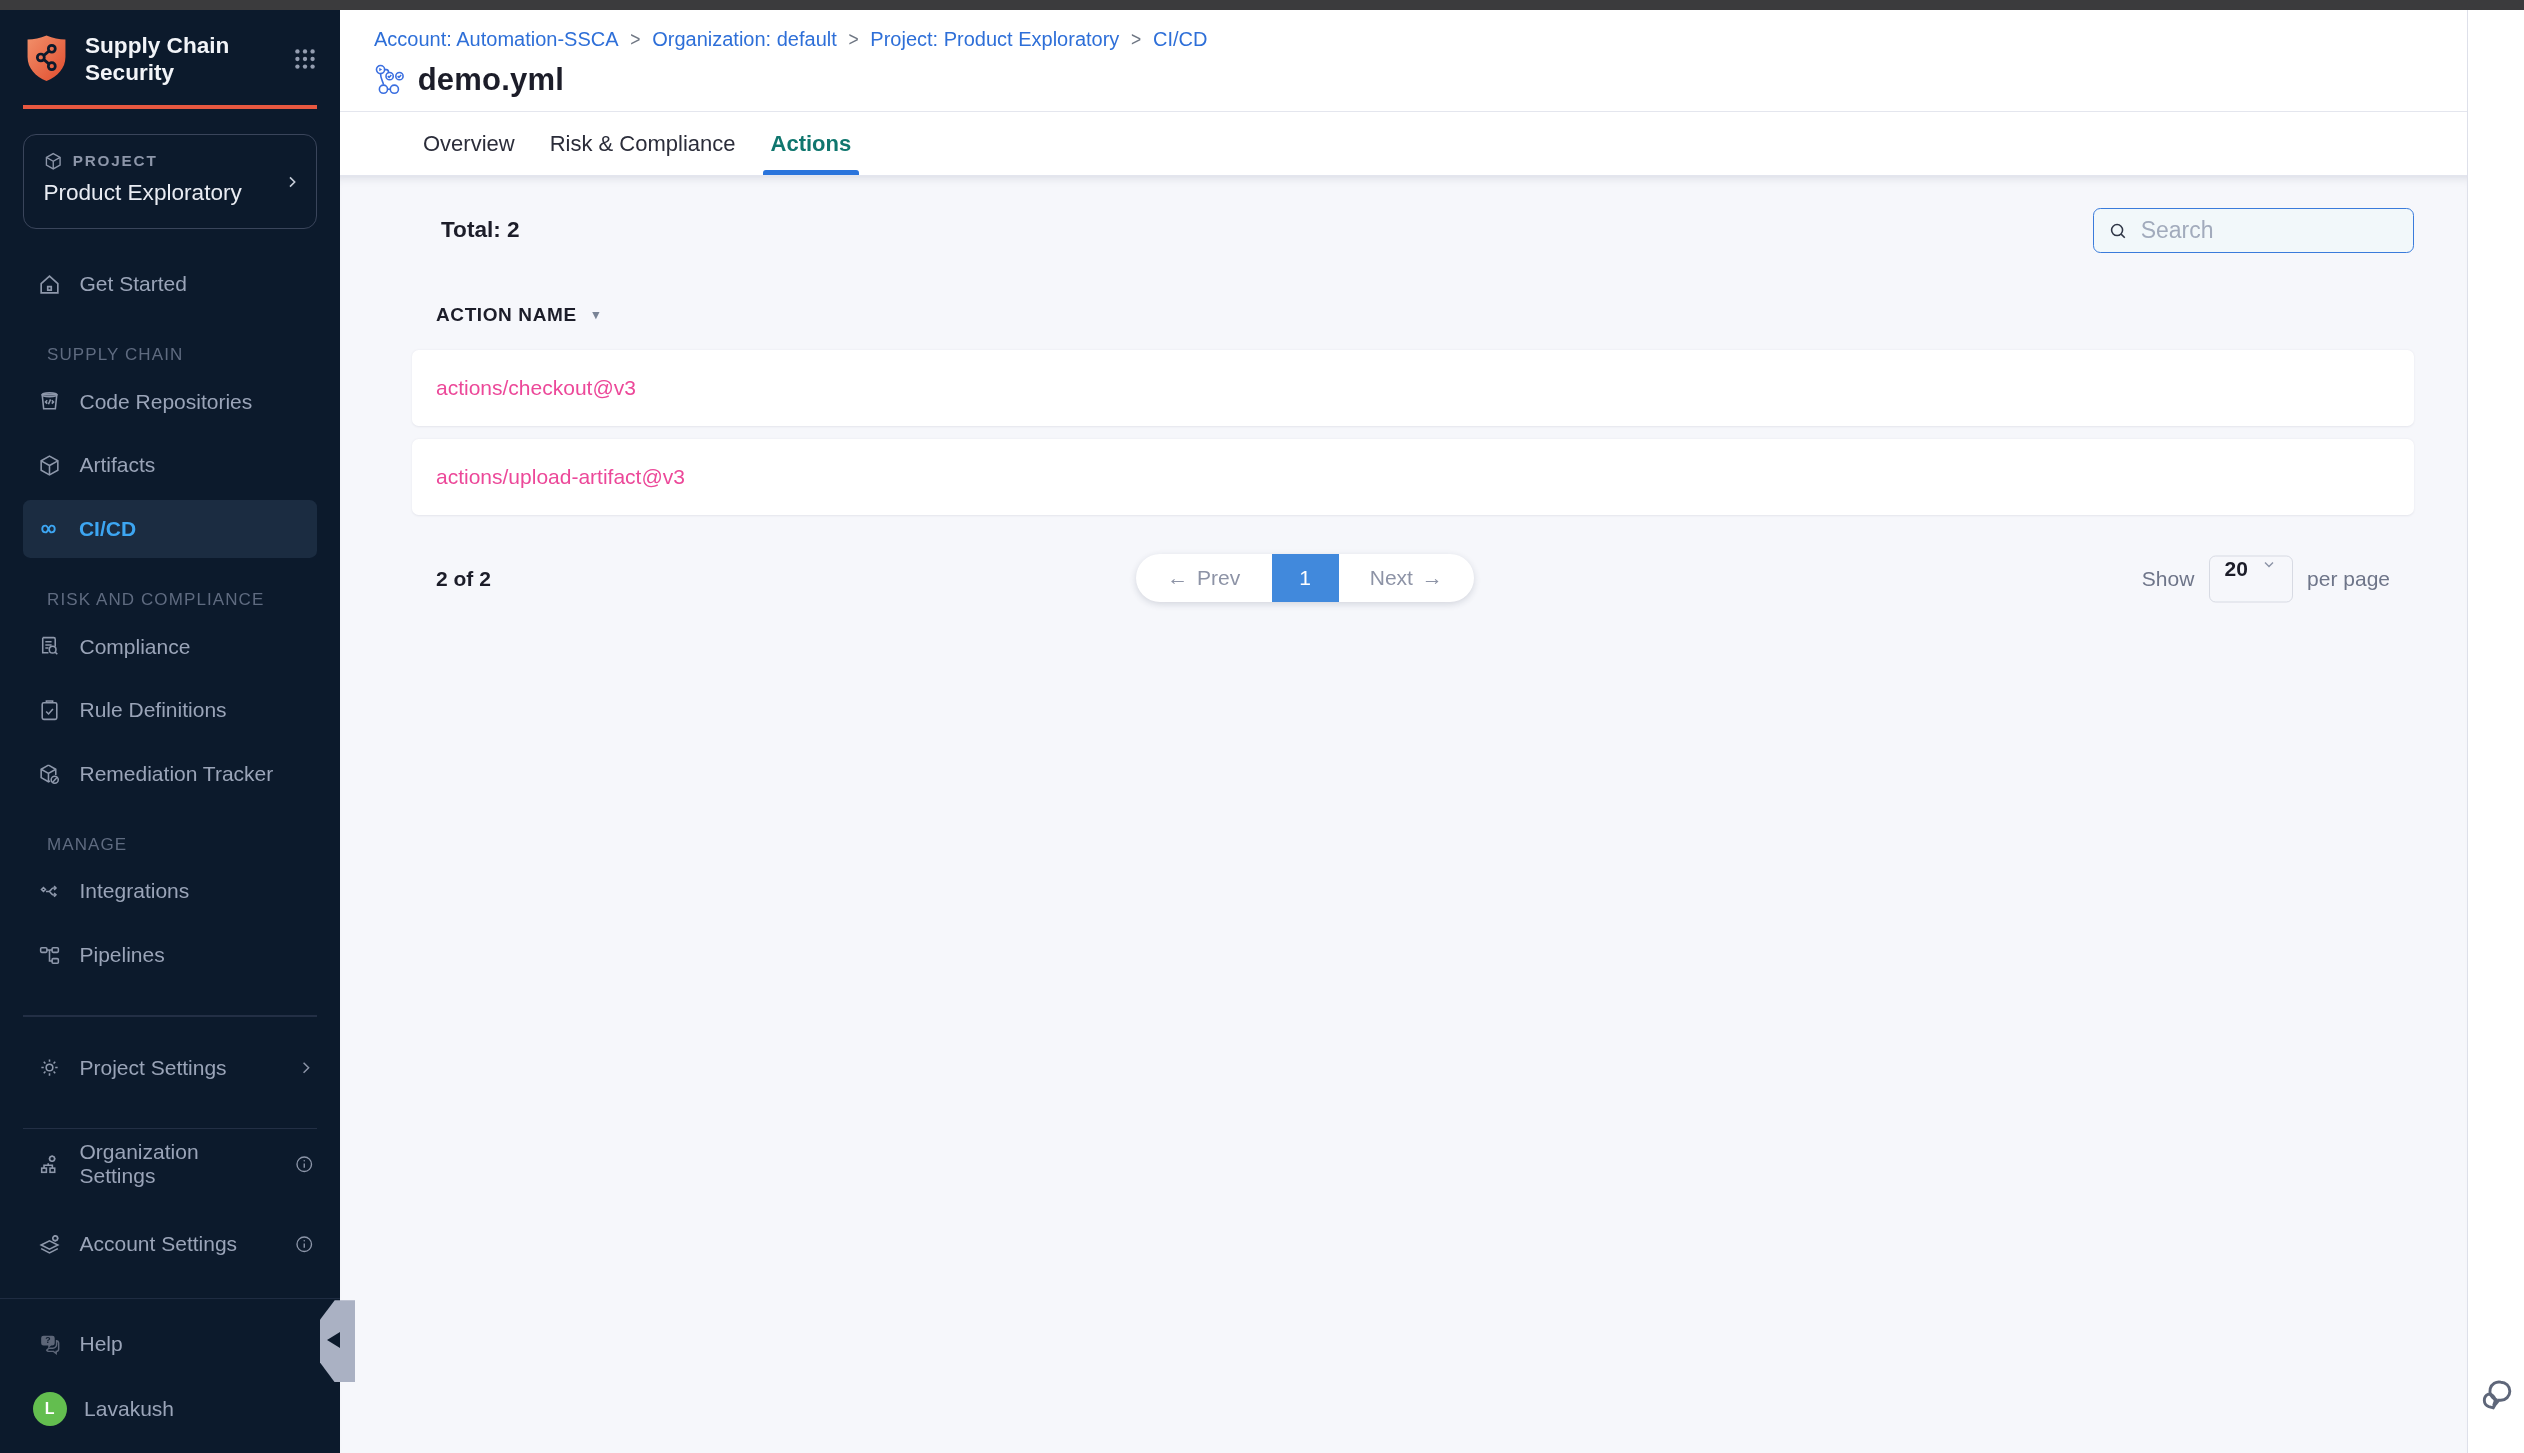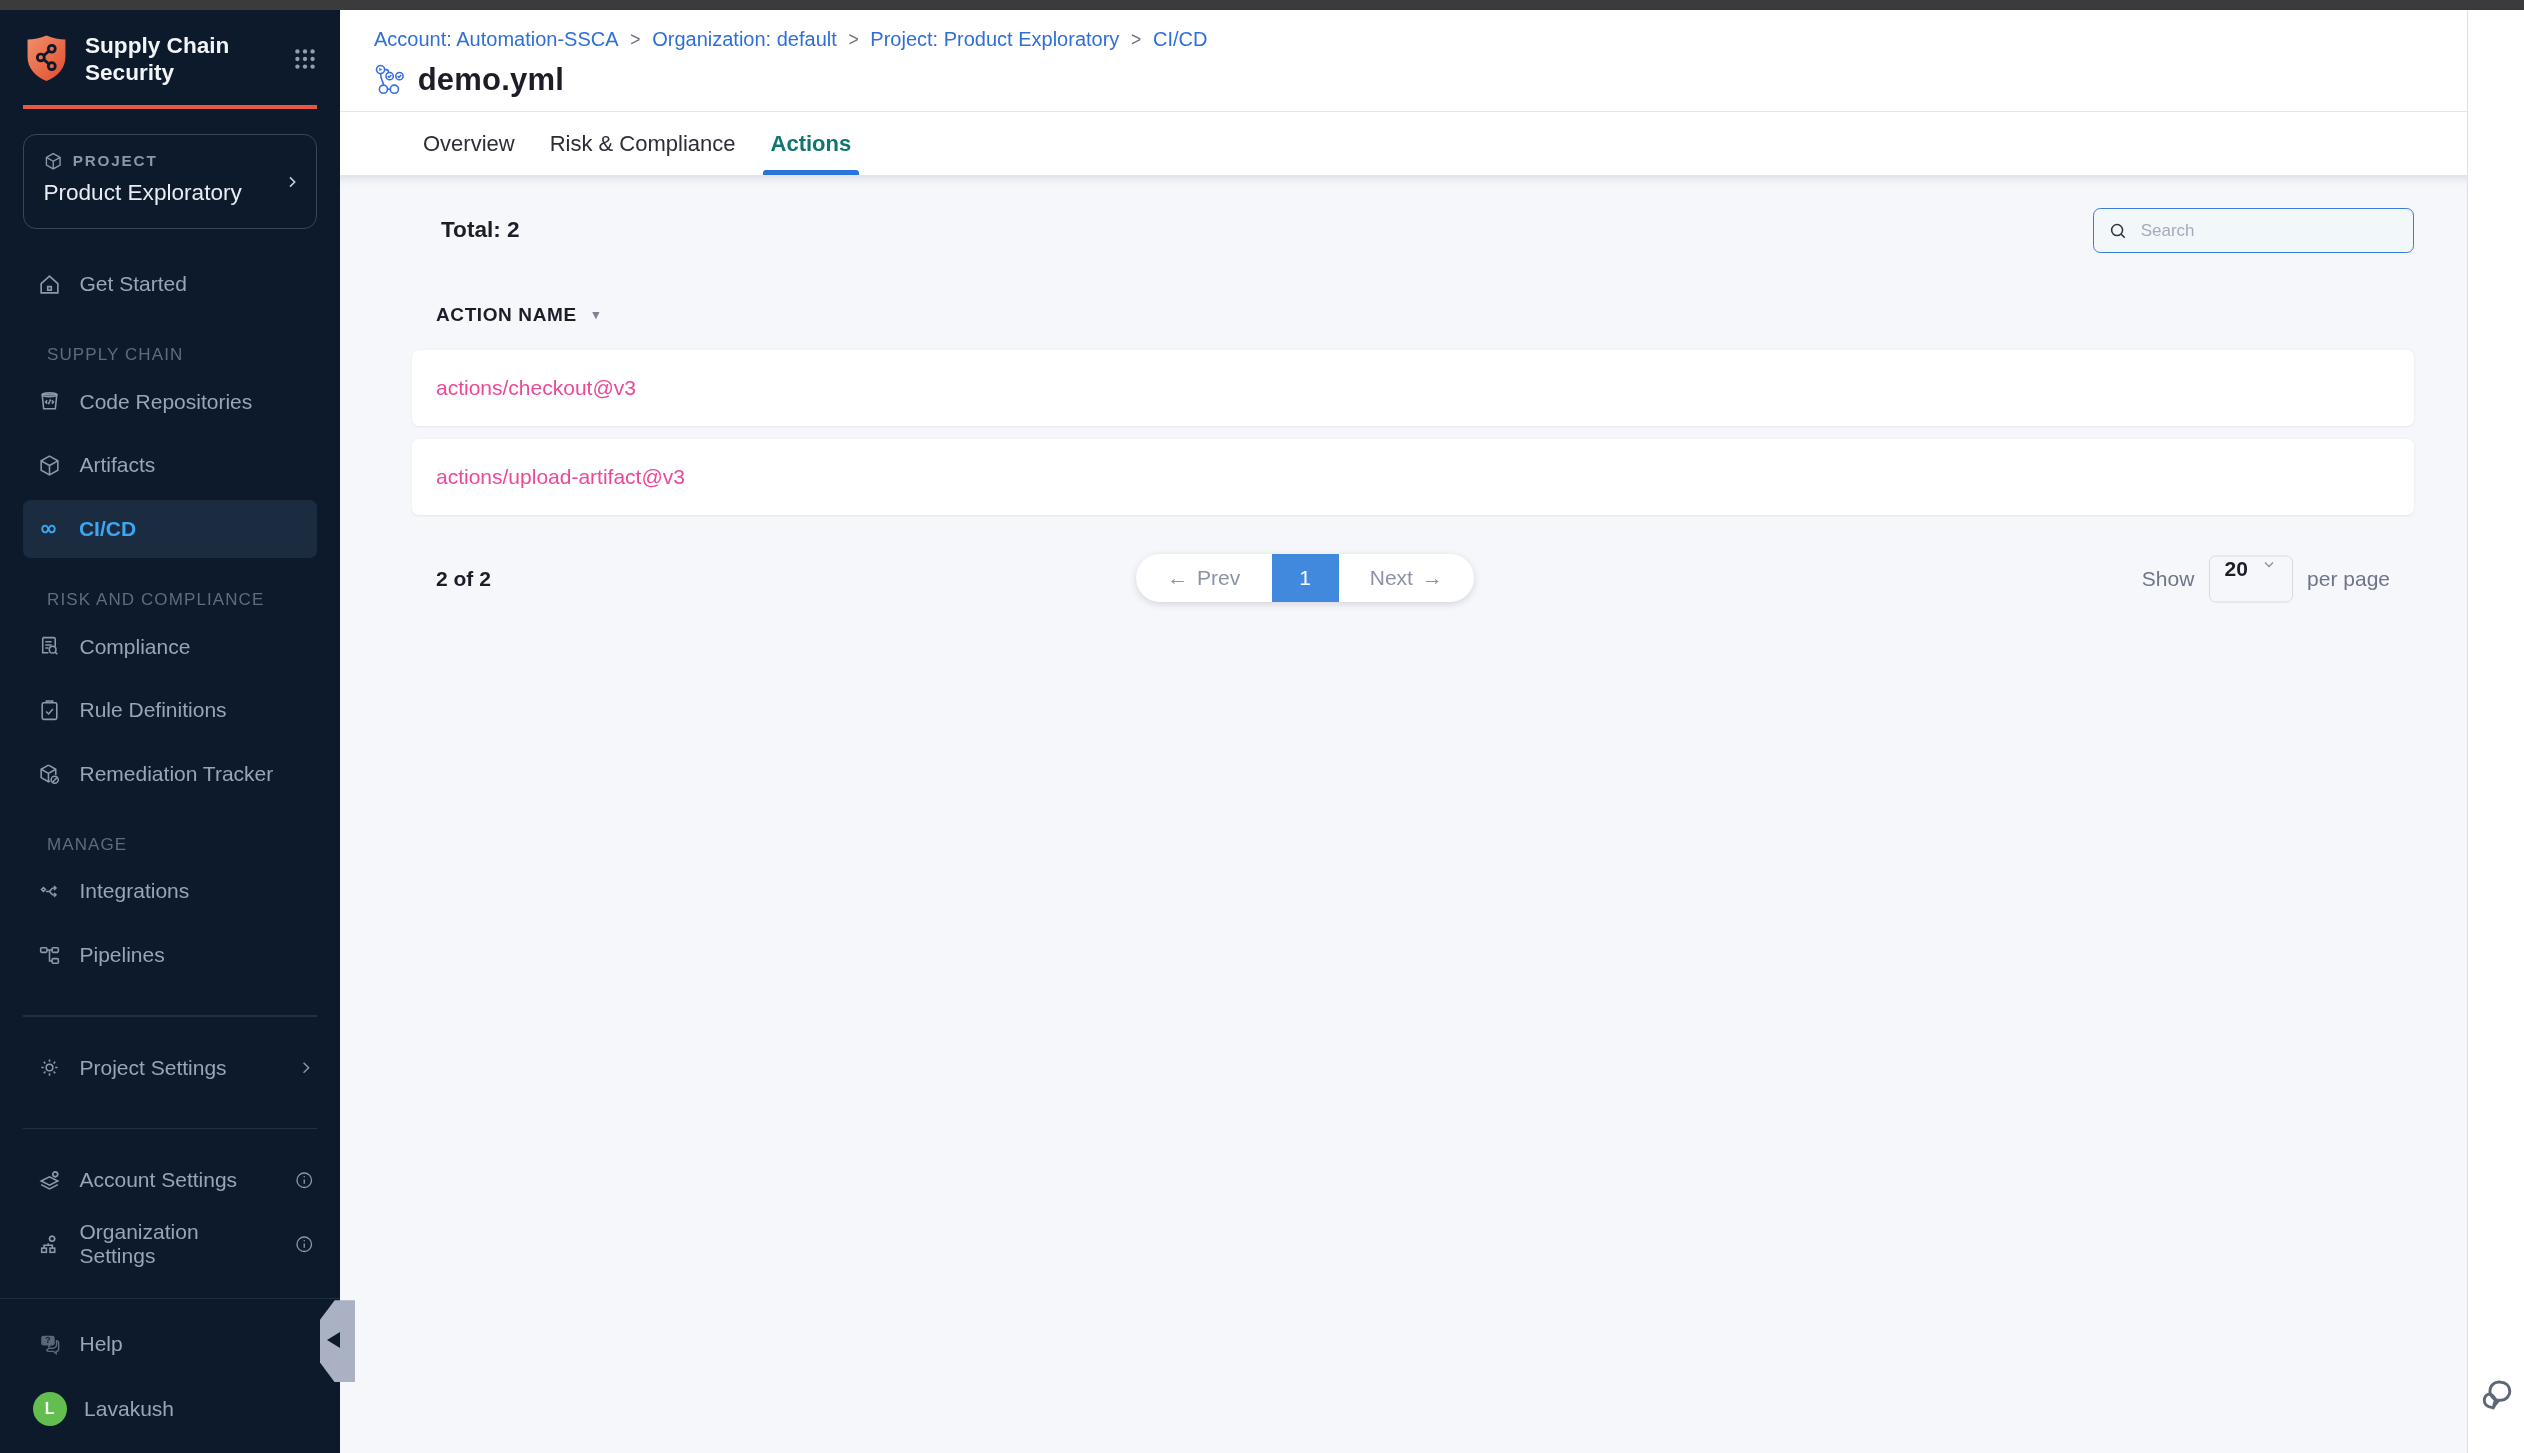--- a/index.html
+++ b/index.html
@@ -52,21 +52,21 @@
   .tabs-row { background:#fff; border-bottom:1.5px solid #e3e5ee; height:64px; display:flex; align-items:stretch; padding-left:83px; gap:35px; }
   .tab { display:flex; align-items:center; font-size:22px; color:#2b2d3a; position:relative; cursor:pointer; }
   .tab.active { font-weight:700; color:#0f766e; }
   .tab.active .tab-underline { position:absolute; left:-7.3px; right:-7.3px; bottom:0; height:5.1px; background:#2a74dc; border-radius:2.9px 2.9px 0 0; }
 
   .content { flex:1; position:relative; padding:0 53px 0 72px; box-shadow:inset 0 8.8px 10.2px -8.8px rgba(30,40,70,.18); }
   .content-topbar { display:flex; justify-content:space-between; align-items:flex-start; margin-top:32px; }
   .total-label { font-size:22.6px; font-weight:700; color:#1c1d29; margin-left:29px; margin-top:8.8px; }
   .search-box { width:321px; height:45px; border:1.8px solid #3a7bdb; border-radius:7.3px; background:#f2f8fa; display:flex; align-items:center; padding:0 13px; gap:11.7px; }
   .search-box svg { flex:0 0 22px; color:#2f3646; }
-  .search-box input { border:none; outline:none; background:transparent; font-size:17px; color:#1c1d29; width:100%; font-family:"Liberation Sans", sans-serif; }
+  .search-box input { border:none; outline:none; background:transparent; font-size:23px; color:#1c1d29; width:100%; font-family:"Liberation Sans", sans-serif; }
   .search-box input::placeholder { color:#a2abbc; }
 
   .col-header { margin:51px 0 0 24px; display:flex; align-items:center; gap:13px; cursor:pointer; }
   .col-header .col-label { font-size:19px; font-weight:700; letter-spacing:0.6px; color:#1c1d29; }
   .sort-caret { font-size:12.4px; color:#7a8496; }
 
   .row-card { margin-top:23.4px; height:76px; background:#fff; border-radius:6.6px; box-shadow:0 0.7px 2.2px rgba(20,30,60,0.08); display:flex; align-items:center; padding-left:24px; font-size:21px; color:#ec4899; cursor:pointer; }
   .row-card + .row-card { margin-top:13px; }
 
   .pagination-row { position:relative; margin-top:39px; height:50px; }
@@ -258,49 +258,49 @@
         </span>
         <span>Project Settings</span>
         <span class="push-icon">
           <svg width="17.5" height="17.5" viewBox="0 0 24 24" fill="none" stroke="currentColor" stroke-width="2">
               <path d="M9 5l7 7-7 7"></path>
             </svg>
         </span>
       </div>
 
       <div class="divider"></div>
-      <div class="nav-item settings">
-        <span class="nicon">
-          <svg width="25" height="25" viewBox="0 0 24 24" fill="none" stroke="currentColor" stroke-width="1.5">
-            <path d="M4 12.5l8-4 8 4-8 4z"></path>
-              <path d="M4 16l8 4 8-4"></path>
-            <circle cx="17.5" cy="6" r="2.3"></circle>
-              <path d="M17.5 2.9v1M17.5 8.1v1M14.4 6h1M19.6 6h1"></path>
-          </svg>
-        </span>
-        <span>Account Settings</span>
+      <div class="nav-item mt8">
+        <span class="nicon">
+          <svg width="25" height="25" viewBox="0 0 24 24" fill="none" stroke="currentColor" stroke-width="1.5">
+            <circle cx="14.5" cy="6.5" r="2.4"></circle>
+              <path d="M14.5 3.3v1M14.5 8.7v1M11.3 6.5h1M16.7 6.5h1"></path>
+            <rect x="4.5" y="15.5" width="4.5" height="4"></rect>
+              <rect x="12.5" y="15.5" width="4.5" height="4"></rect>
+            <path d="M6.75 15.5v-2.8h8v2.8M10.75 12.7v-2"></path>
+          </svg>
+        </span>
+        <span>Organization Settings</span>
         <span class="push-icon">
           <svg width="20.5" height="20.5" viewBox="0 0 24 24" fill="none" stroke="currentColor" stroke-width="1.6">
             <circle cx="12" cy="12" r="8.5"></circle>
               <path d="M12 11v5"></path>
               <circle cx="12" cy="8" r="0.9" fill="currentColor" stroke="none"></circle>
           </svg>
         </span>
       </div>
-      <div class="nav-item mt8">
-        <span class="nicon">
-          <svg width="25" height="25" viewBox="0 0 24 24" fill="none" stroke="currentColor" stroke-width="1.5">
-            <circle cx="14.5" cy="6.5" r="2.4"></circle>
-              <path d="M14.5 3.3v1M14.5 8.7v1M11.3 6.5h1M16.7 6.5h1"></path>
-            <rect x="4.5" y="15.5" width="4.5" height="4"></rect>
-              <rect x="12.5" y="15.5" width="4.5" height="4"></rect>
-            <path d="M6.75 15.5v-2.8h8v2.8M10.75 12.7v-2"></path>
-          </svg>
-        </span>
-        <span>Organization Settings</span>
+      <div class="nav-item settings">
+        <span class="nicon">
+          <svg width="25" height="25" viewBox="0 0 24 24" fill="none" stroke="currentColor" stroke-width="1.5">
+            <path d="M4 12.5l8-4 8 4-8 4z"></path>
+              <path d="M4 16l8 4 8-4"></path>
+            <circle cx="17.5" cy="6" r="2.3"></circle>
+              <path d="M17.5 2.9v1M17.5 8.1v1M14.4 6h1M19.6 6h1"></path>
+          </svg>
+        </span>
+        <span>Account Settings</span>
         <span class="push-icon">
           <svg width="20.5" height="20.5" viewBox="0 0 24 24" fill="none" stroke="currentColor" stroke-width="1.6">
             <circle cx="12" cy="12" r="8.5"></circle>
               <path d="M12 11v5"></path>
               <circle cx="12" cy="8" r="0.9" fill="currentColor" stroke="none"></circle>
           </svg>
         </span>
       </div>
     </div>
 

